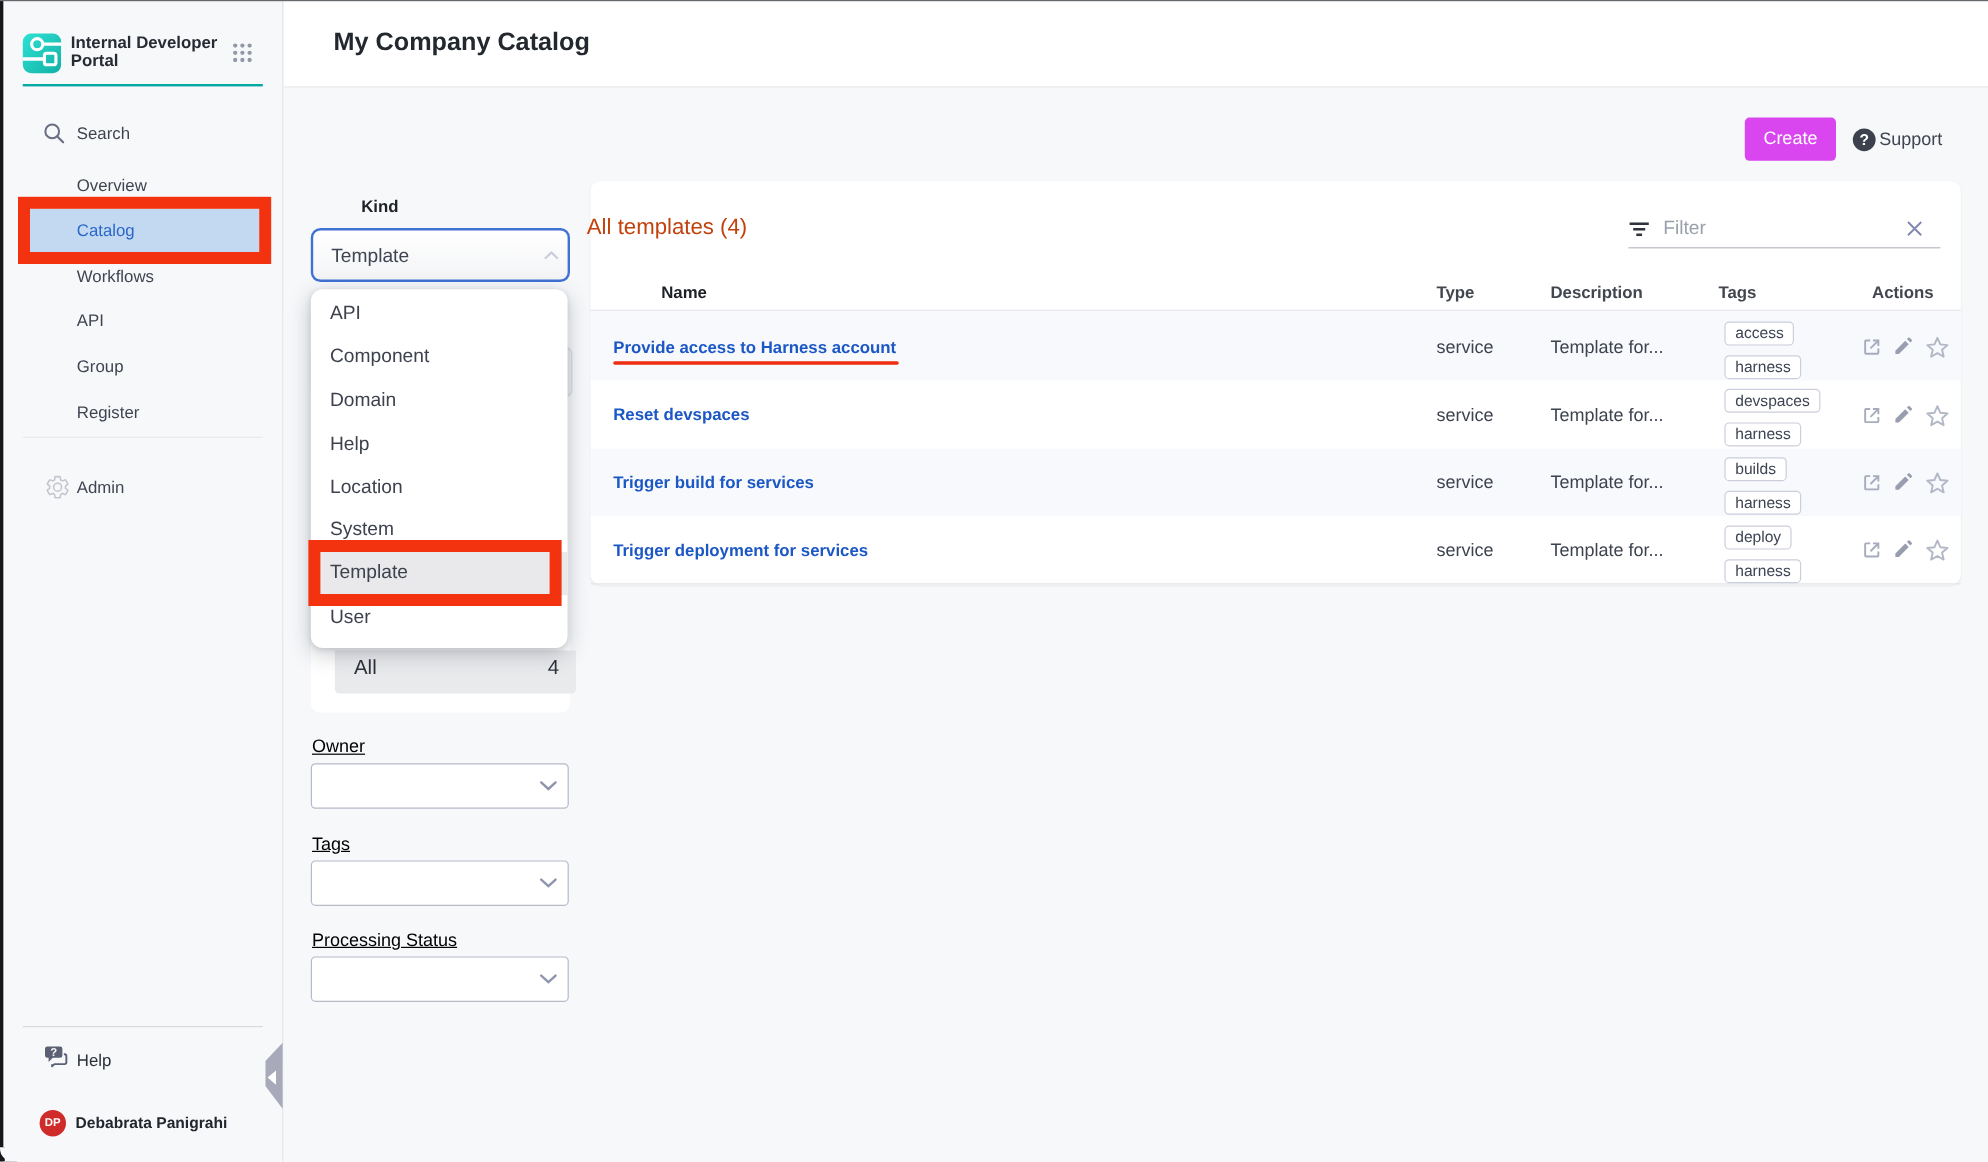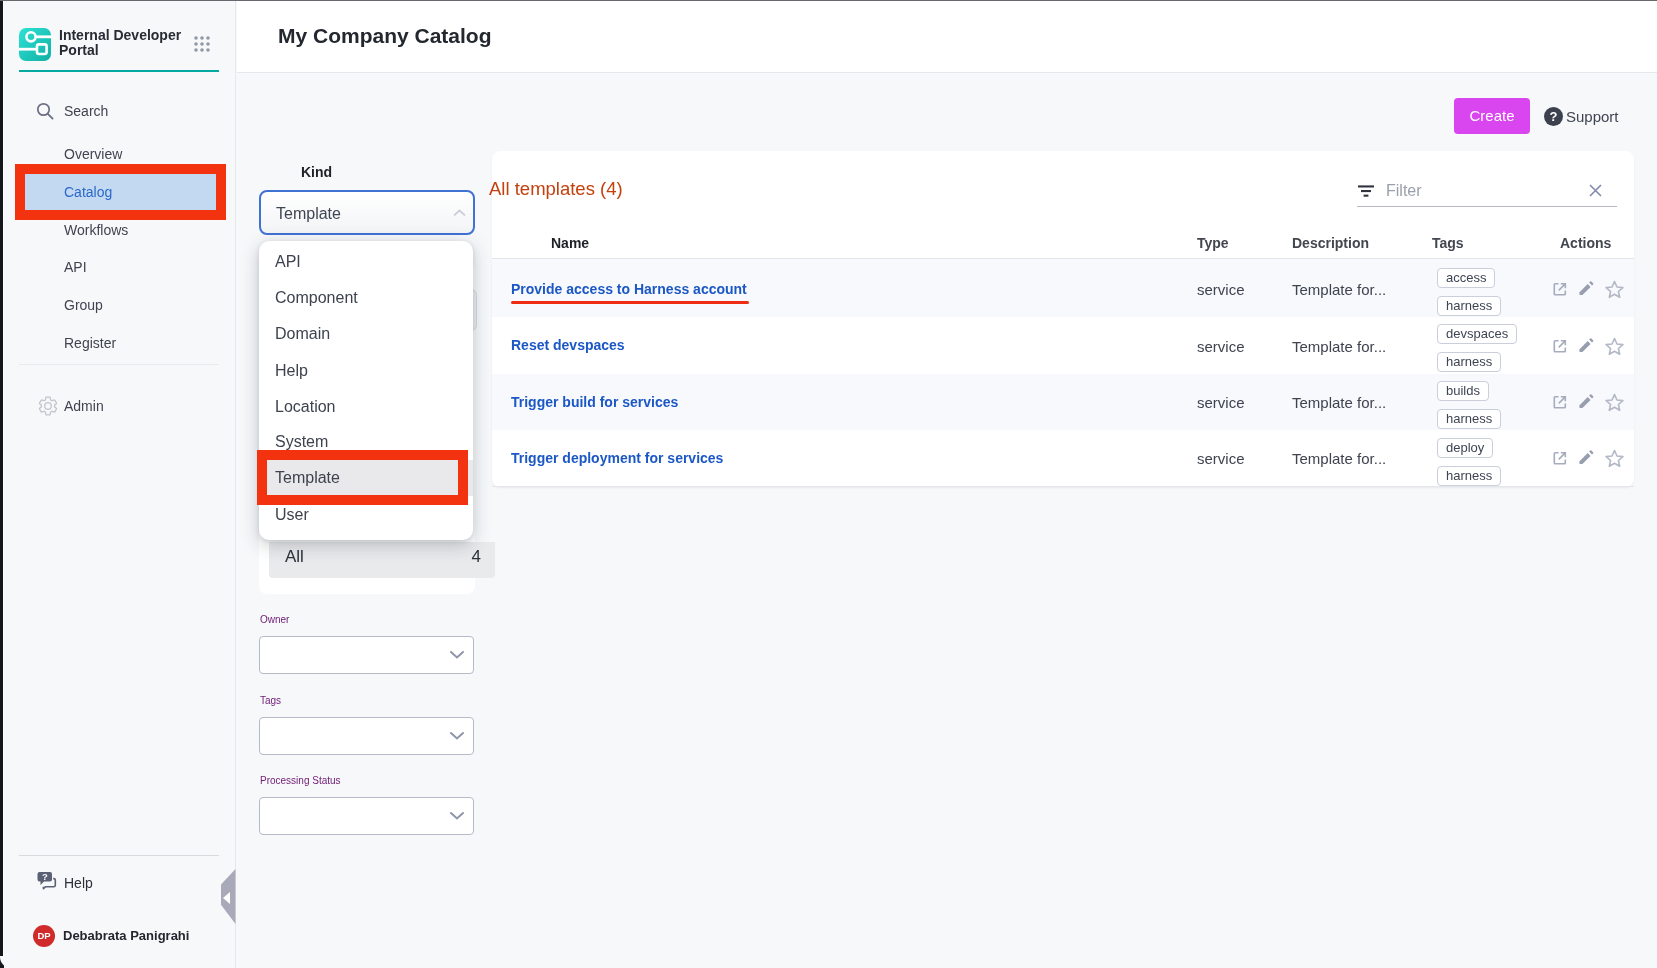--- a/index.html
+++ b/index.html
@@ -24,21 +24,21 @@
 #createbtn { left:1454px; top:98px; width:76px; height:36px; background:#d946ef; border-radius:4px; color:#fff; font-size:15px; text-align:center; line-height:36px; }
 #supcircle { left:1544px; top:107px; width:19px; height:19px; border-radius:50%; background:#3c414d; color:#fff; font-size:13px; font-weight:bold; text-align:center; line-height:19px; }
 #suptext { left:1566px; top:107px; font-size:15px; color:#3f4450; line-height:19px; }
 
 
 #filtercard { left:259px; top:262px; width:216px; height:332px; background:#fff; border-radius:8px; }
 #typesel { left:259px; top:289px; width:218px; height:42px; background:#eff1f4; border:1px solid #d9dbe3; border-radius:6px; }
 #kindlabel { left:261px; top:164px; font-size:14px; font-weight:bold; color:#1e2125;padding-left:40px; }
 #kindsel { left:259px; top:190px; width:216px; height:45px; background:linear-gradient(#ffffff,#f3f4f6); border:2px solid #4072d4; border-radius:8px; }
 #kindsel span { position:absolute; left:15px; top:0; line-height:43px; font-size:16px; color:#3f4552; }
-.lab { font-size:10px; color:#701a75; }
+.lab { font-size:15px; color:#000000;text-decoration:underline; }
 .sel { width:215px; height:38px; background:#fff; border:1px solid #b6b9c8; border-radius:4px; }
 
 
 #tablecard { left:492px; top:151px; width:1142px; height:336px; background:#fff; border-radius:8px; box-shadow:0 1px 2px rgba(60,64,80,0.08); }
 .hlabel { font-size:14px; font-weight:bold; color:#42464f; }
 .rowlink { font-size:14px; font-weight:bold; color:#1b57c5; }
 .celltxt { font-size:15px; color:#3e4350; }
 .chip { position:absolute; height:20px; border:1px solid #cbcedb; border-radius:4px; background:#fff; font-size:13px; color:#3e4453; line-height:18px; padding:0 8px; }
 .stripe { position:absolute; left:492px; width:1142px; background:#f7f9fc; }
 
@@ -129,21 +129,21 @@
   <div class="abs" id="header"></div>
   <div class="abs" id="title">My Company Catalog</div>
 
   <div class="abs" id="createbtn">Create</div>
   <div class="abs" id="supcircle">?</div>
   <div class="abs" id="suptext">Support</div>
 
   <div class="abs" id="filtercard"></div>
   <div class="abs" id="typesel"></div>
   <div class="abs" id="kindlabel">Kind</div>
-  <div class="abs" id="allrow" style="left:269px; top:542px; width:226px; height:36px; background:#e9eaec; border-radius:0 0 4px 4px;">
+  <div class="abs" id="allrow" style="left:279px; top:542px; width:201px; height:36px; background:#e9eaec; border-radius:0 0 4px 4px;">
     <span style="position:absolute; left:16px; line-height:29px; font-size:17px; color:#2c313c;">All</span>
     <span style="position:absolute; right:14px; line-height:29px; font-size:17px; color:#2c313c;">4</span>
   </div>
   <div class="abs lab" style="left:260px; top:614px;">Owner</div>
   <div class="abs sel" style="left:259px; top:636px;"></div>
   <div class="abs lab" style="left:260px; top:695px;">Tags</div>
   <div class="abs sel" style="left:259px; top:717px;"></div>
   <div class="abs lab" style="left:260px; top:775px;">Processing Status</div>
   <div class="abs sel" style="left:259px; top:797px;"></div>
 

